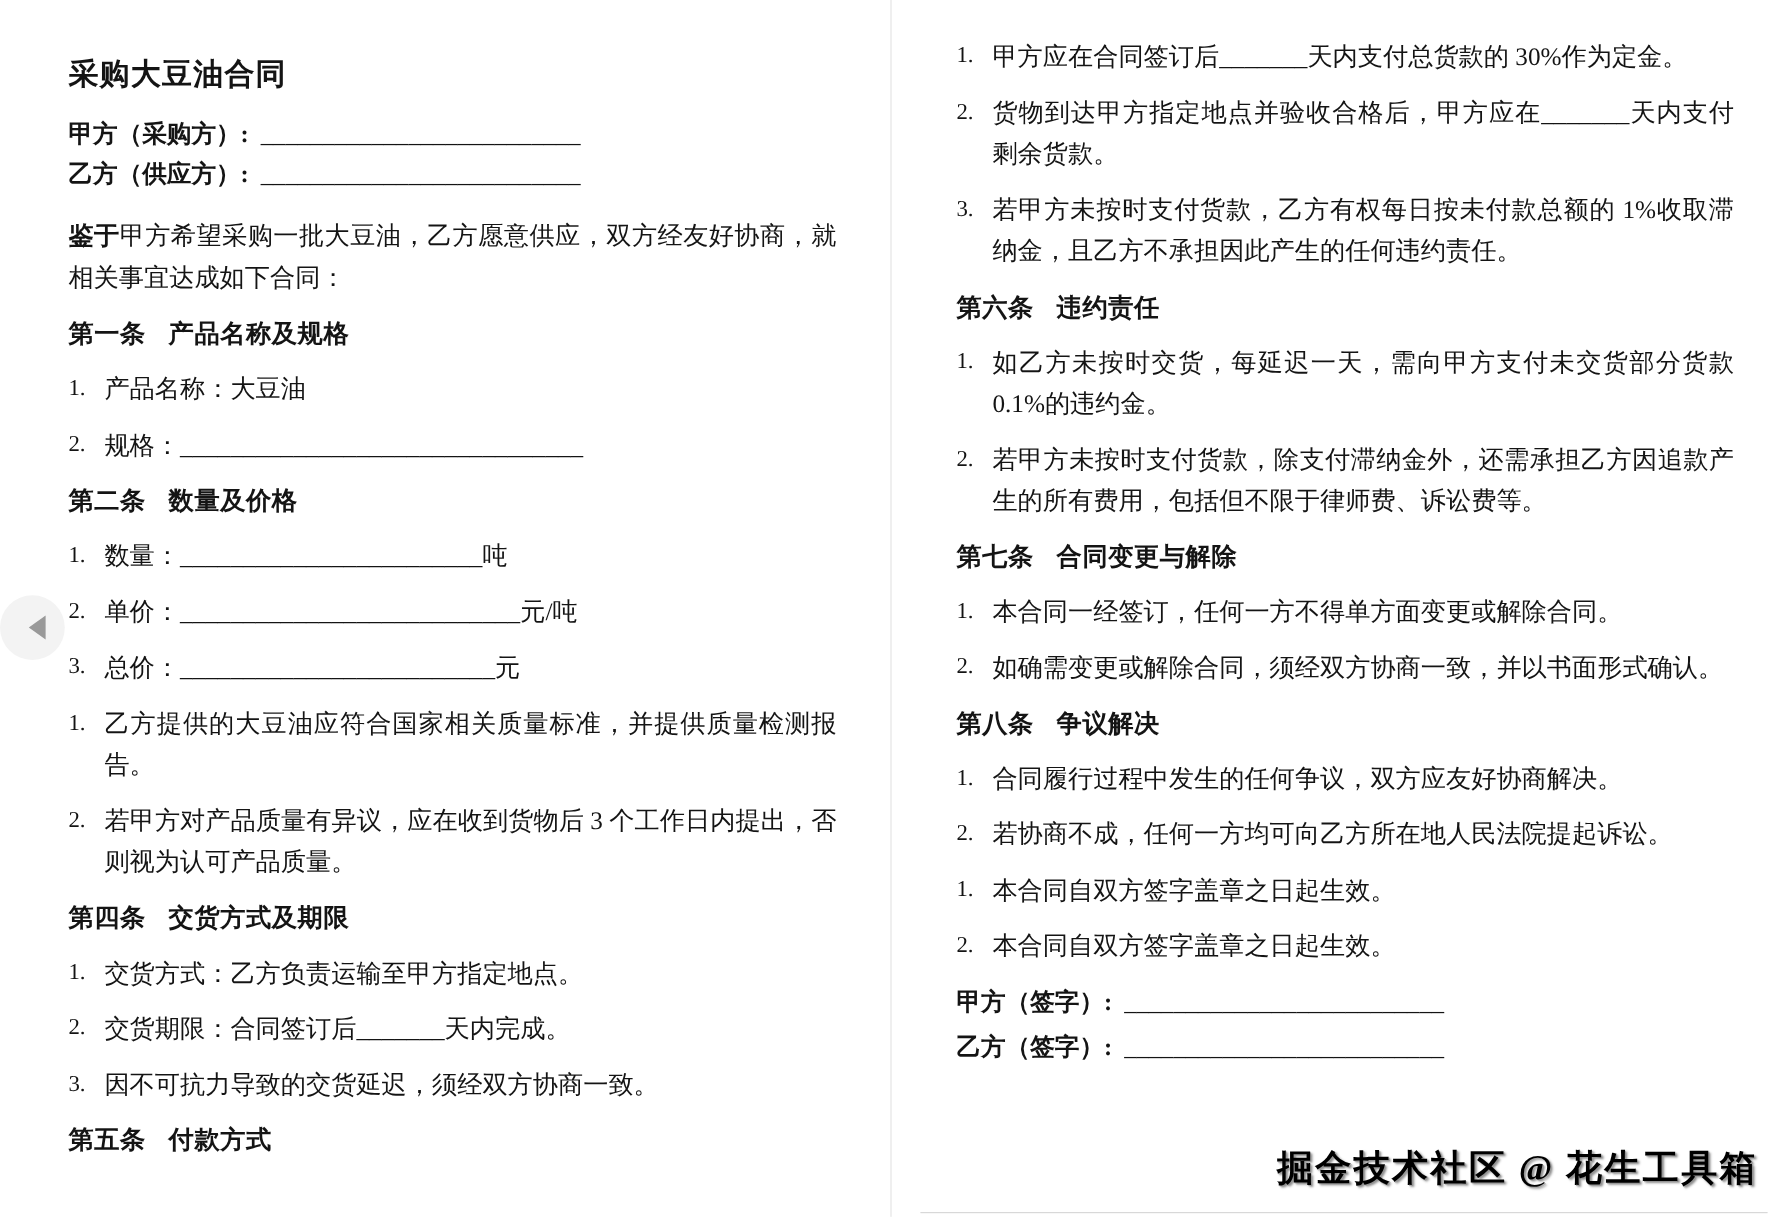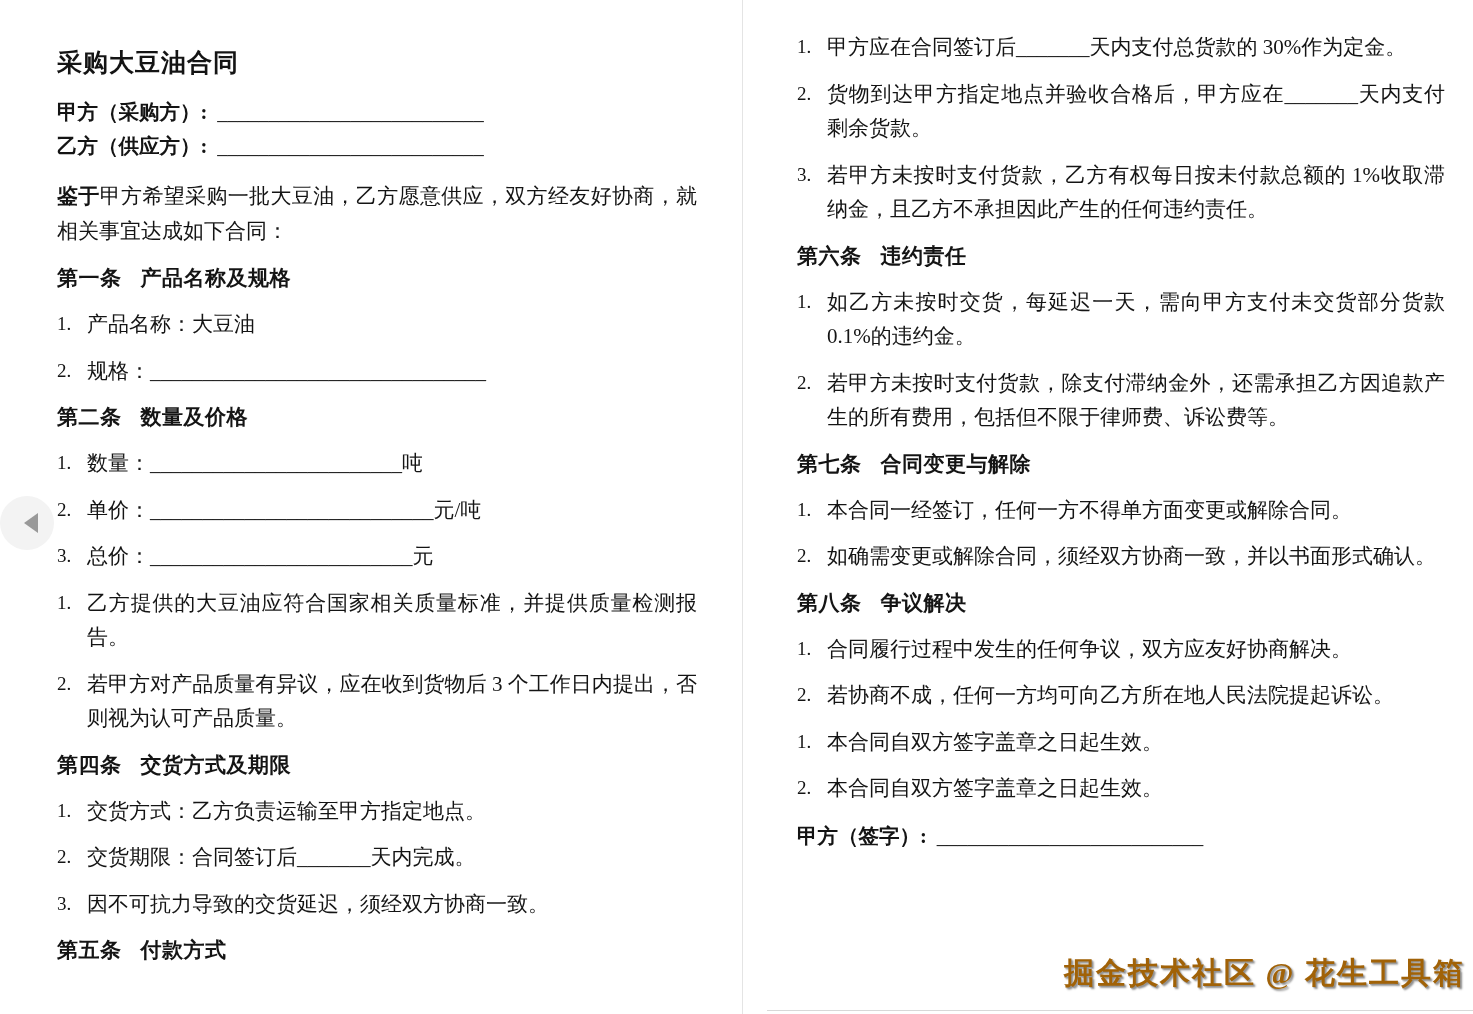--- a/index.html
+++ b/index.html
@@ -42,21 +42,21 @@
   }
   .nav-prev .tri{
     width:0;height:0;margin-left:8px;
     border-top:10px solid transparent;border-bottom:10px solid transparent;
     border-right:14px solid #999999;
   }
 
   .watermark{
     position:absolute;right:8px;top:953px;z-index:5;
     font-size:30px;font-weight:bold;letter-spacing:2px;white-space:nowrap;
-    color:#a16207;
+    color:#000000;
     text-shadow:2px 2px 2px #8f8f8f,-1px -1px 1px #ffffff,1px 1px 0 #bdbdbd;
   }
 </style>
 </head>
 <body>
 
 <div class="col col-left">
     <div class="doc-title">采购大豆油合同</div>
     <div class="party"><span class="lbl">甲方（采购方）:</span><span class="blank">__________________________</span></div>
     <div class="party"><span class="lbl">乙方（供应方）:</span><span class="blank">__________________________</span></div>
@@ -149,20 +149,21 @@
     </div>
     <div class="item">
       <span class="i-num">1.</span>
       <span class="i-text">本合同自双方签字盖章之日起生效。</span>
     </div>
     <div class="item">
       <span class="i-num">2.</span>
       <span class="i-text">本合同自双方签字盖章之日起生效。</span>
     </div>
     <div class="sign"><span class="lbl">甲方（签字）:</span><span class="blank">__________________________</span></div>
+    <div class="sign"><span class="lbl">乙方（签字）:</span><span class="blank">__________________________</span></div>
   </div>
 <div class="bottom-line"></div>
 
 <button class="nav-prev">
   <span class="tri"></span>
 </button>
 
 <div class="watermark">掘金技术社区 @ 花生工具箱</div>
 
 </body></html>

